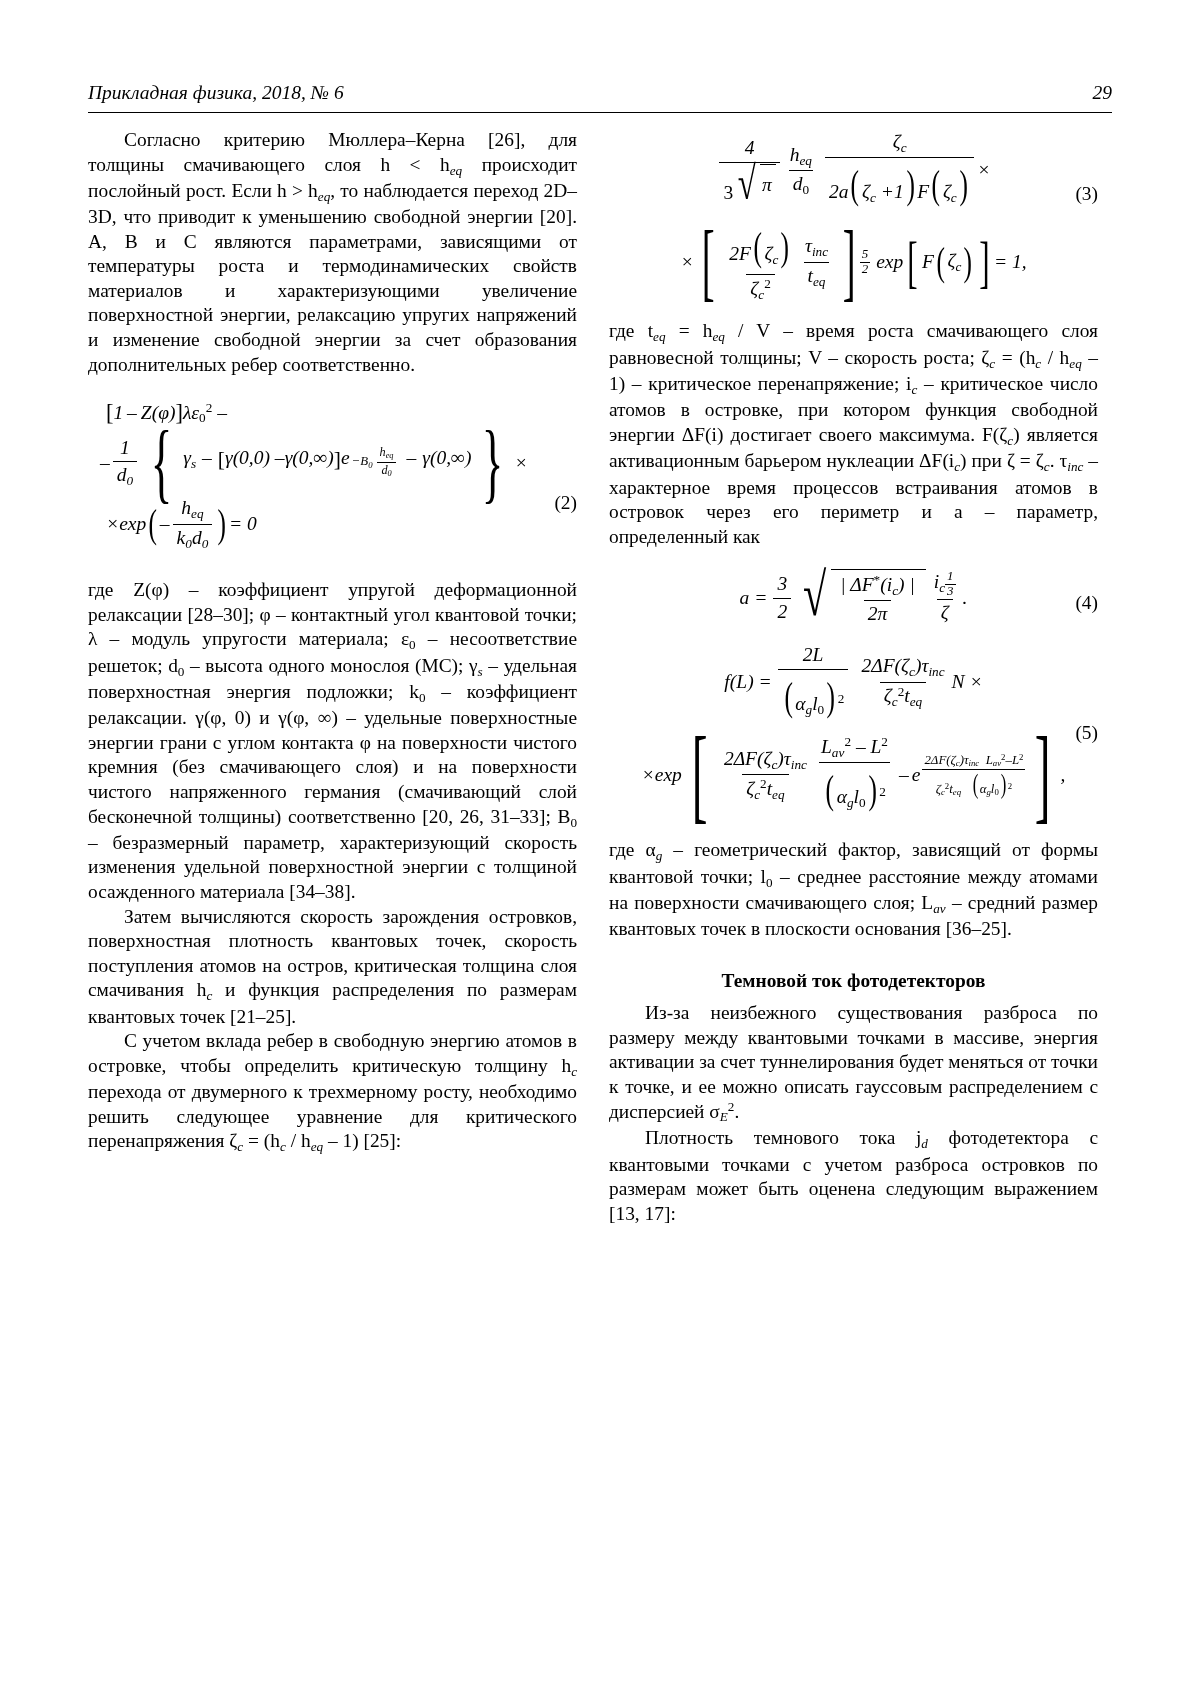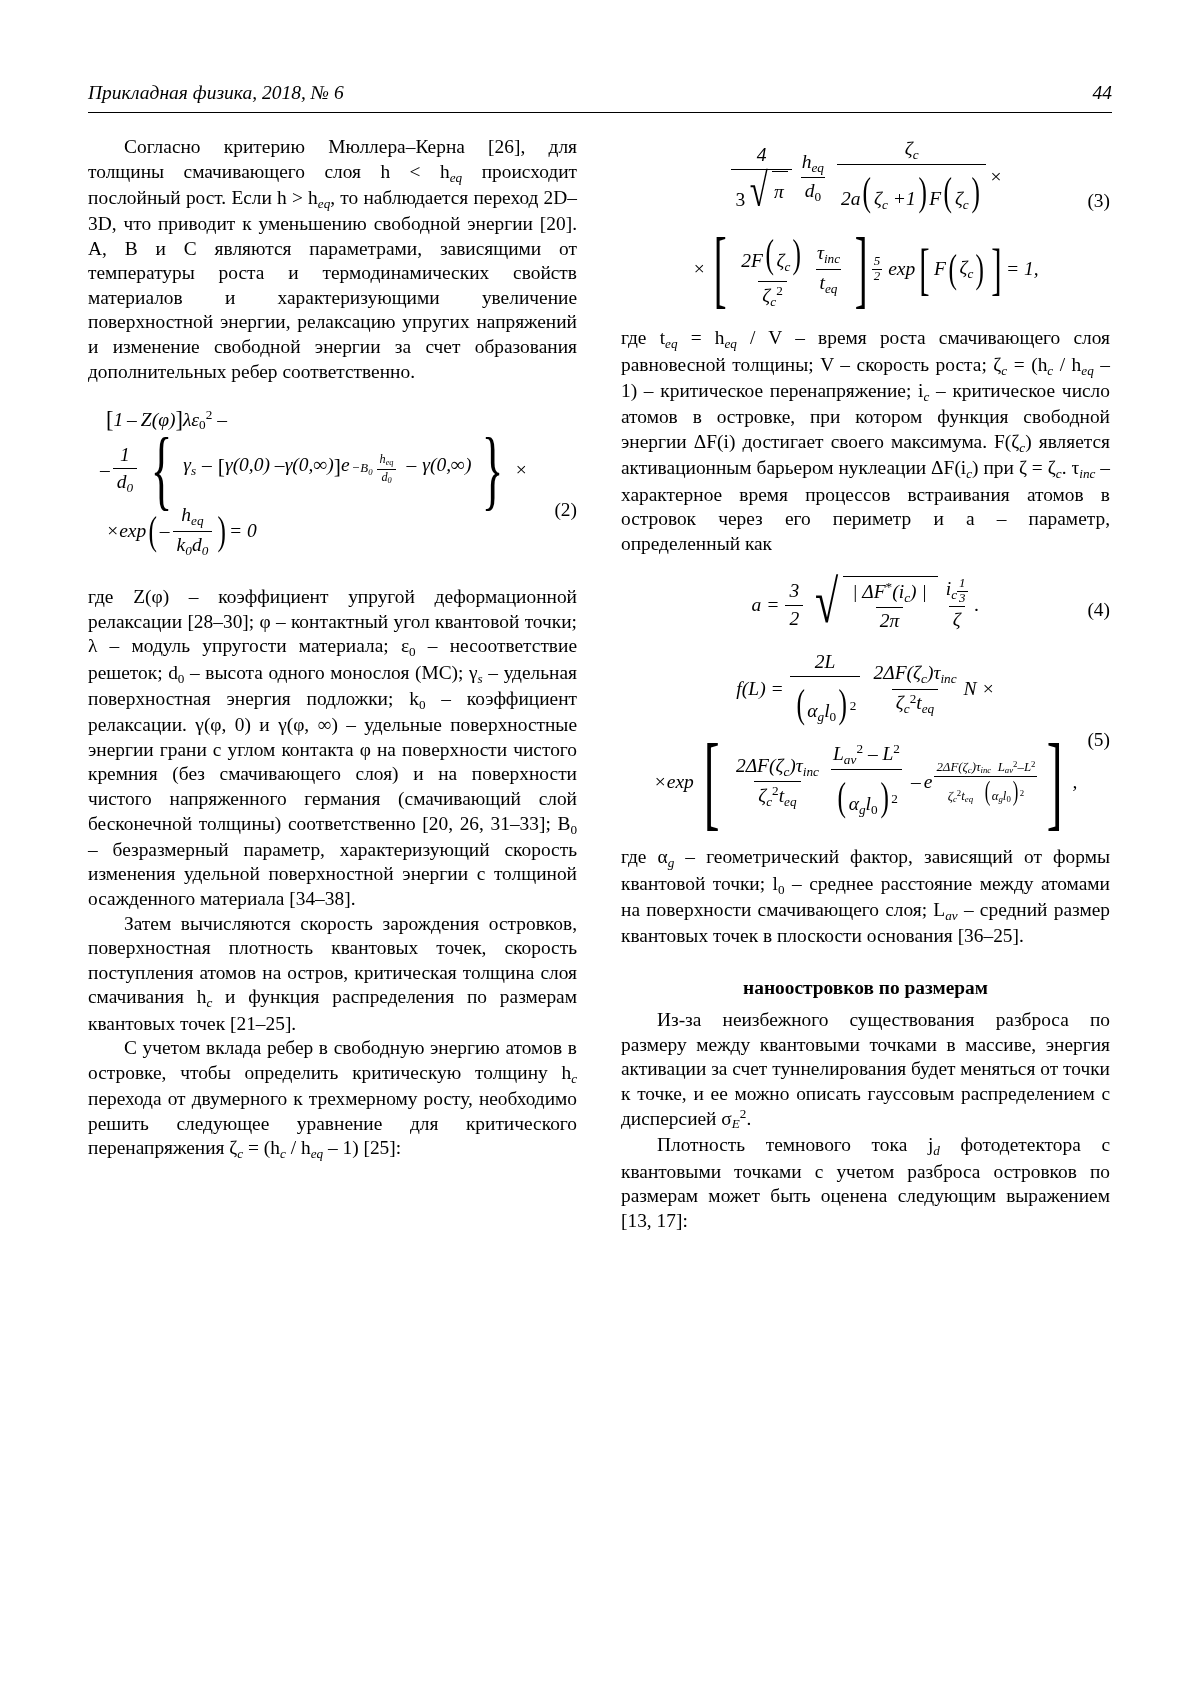--- a/index.html
+++ b/index.html
@@ -31,23 +31,23 @@
     top: 4px;
     white-space: nowrap;
   }
   .runhead .pageno {
     position: absolute;
     right: 0;
     top: 4px;
   }
   
   .columns {
-    margin-top: 22px;
+    margin-top: 15px;
     display: flex;
-    gap: 44px;
+    gap: 32px;
   }
   .col {
     width: 489px;
     font-size: 19.4px;
     line-height: 1.265;
     text-align: justify;
     hyphens: manual;
   }
   p {
     margin: 0;
@@ -161,21 +161,21 @@
   .exp-frac-bot { padding: 0 2px; }
   .eqsp { display: inline-block; width: 6px; }
 </style>
 </head>
 <body>
 
 <div class="page">
 
   <div class="runhead">
     <span class="journal">Прикладная физика, 2018, № 6</span>
-    <span class="pageno">44</span>
+    <span class="pageno">29</span>
   </div>
 
   <div class="columns">
 
     <div class="col">
 
       <p><span>Согласно критерию Мюллера–Керна [26], для толщины смачивающего слоя h &lt; h</span><i class="sub">eq</i><span> происходит послойный рост. Если h &gt; h</span><i class="sub">eq</i><span>, то наблюдается переход 2D–3D, что приводит к уменьшению свободной энергии [20]. A, B и C являются параметрами, зависящими от температуры роста и термодинамических свойств материалов и характеризующими увеличение поверхностной энергии, релаксацию упругих напряжений и изменение свободной энергии за счет образования дополнительных ребер соответственно.</span></p>
 
 
       <div class="formula" style="margin-top:22px;">
@@ -344,21 +344,21 @@
           </span>
           <span class="brk-tall" style="font-size:5.4em;">]</span>
           <span>,</span>
         </div>
         <span class="fnum" style="top:78px;">(5)</span>
       </div>
 
       <p class="noind" style="margin-top:22px;"><span>где α</span><i class="sub">g</i><span> – геометрический фактор, зависящий от формы квантовой точки; l</span><i class="subn">0</i><span> – среднее расстояние между атомами на поверхности смачивающего слоя; L</span><i class="sub">av</i><span> – средний размер квантовых точек в плоскости основания [36–25].</span></p>
 
       <div class="center-head">
-        <div>наноостровков по размерам</div>
+        <div>Темновой ток фотодетекторов</div>
       </div>
 
       <p><span>Из-за неизбежного существования разброса по размеру между квантовыми точками в массиве, энергия активации за счет туннелирования будет меняться от точки к точке, и ее можно описать гауссовым распределением с дисперсией σ</span><i class="sub">E</i><span class="sup">2</span><span>.</span></p>
 
       <p><span>Плотность темнового тока j</span><i class="sub">d</i><span> фотодетектора с квантовыми точками с учетом разброса островков по размерам может быть оценена следующим выражением [13, 17]:</span></p>
 
     </div>
   </div>
 </div>
 

